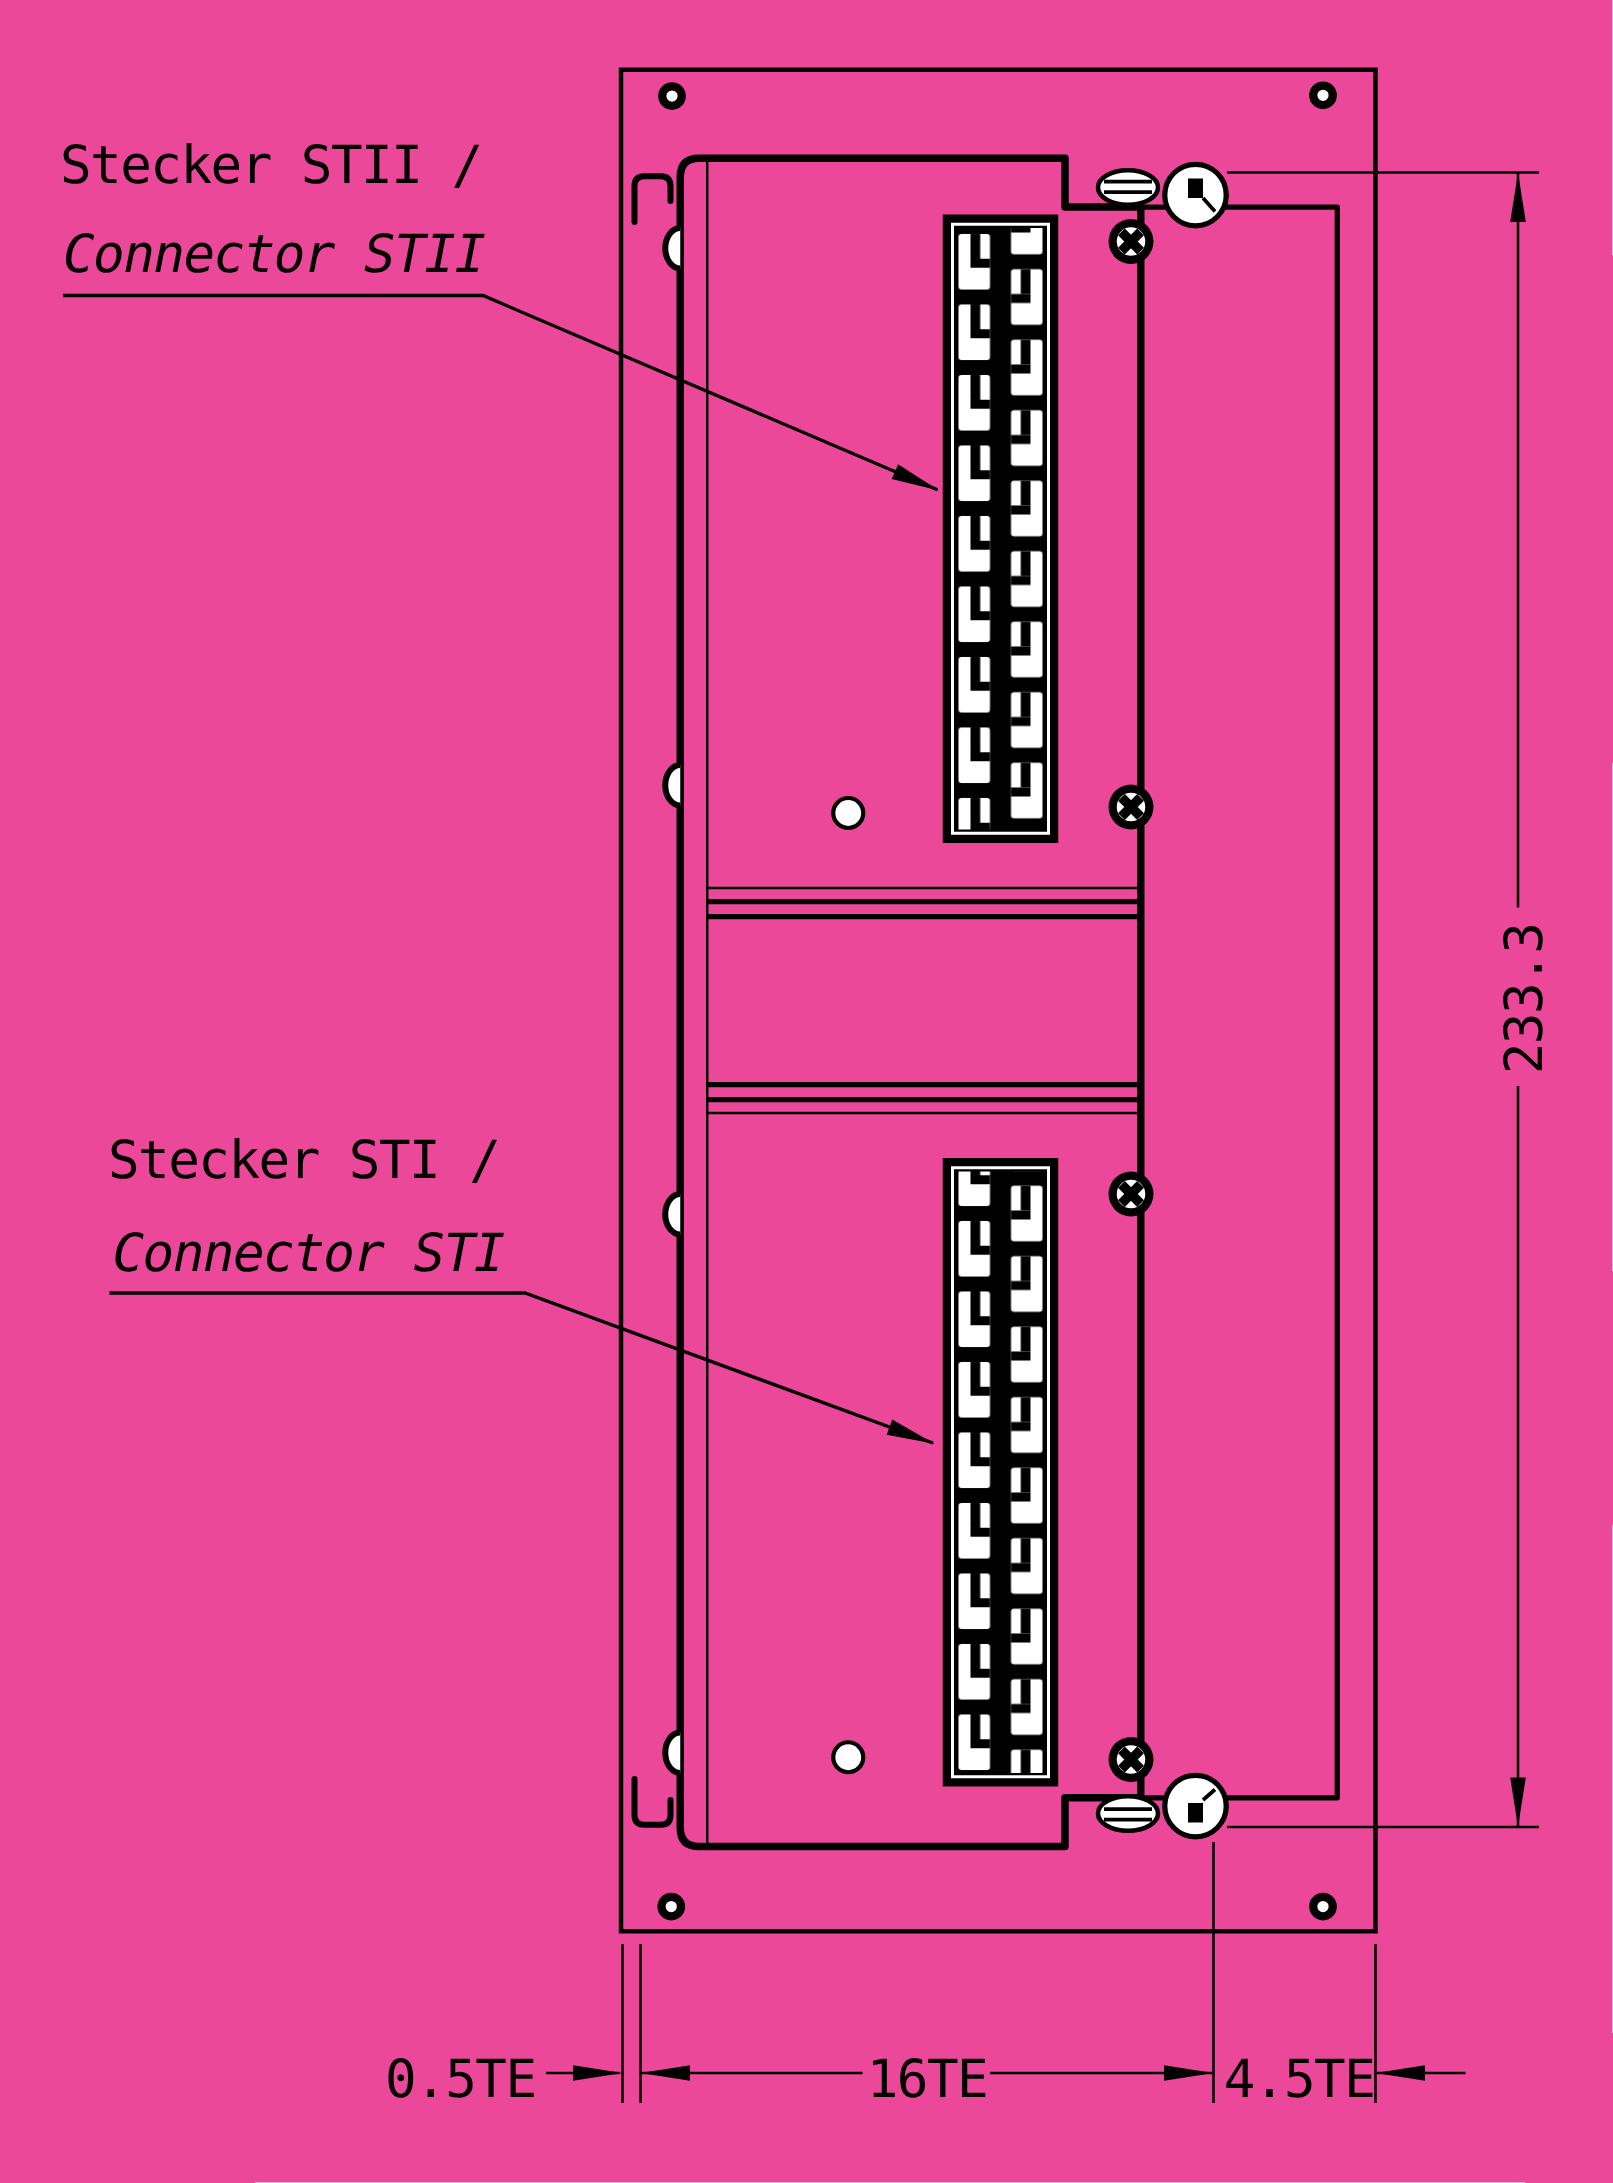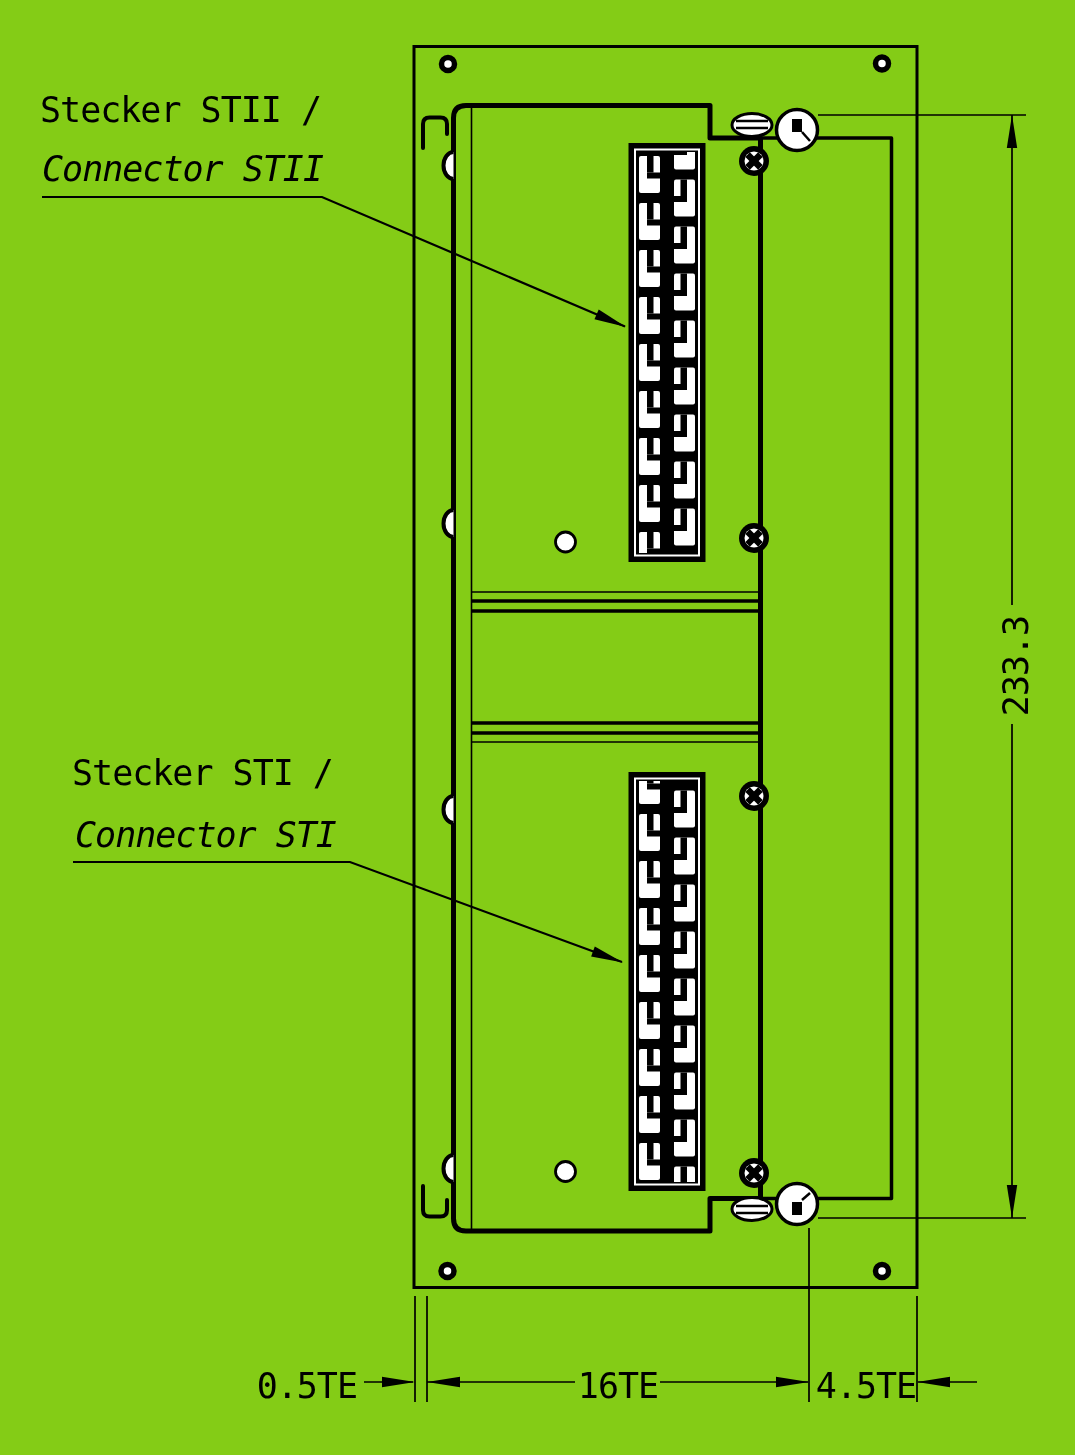--- a/index.html
+++ b/index.html
@@ -1,19 +1,19 @@
 <!DOCTYPE html>
 <html><head>
 <meta charset="utf-8">
 <style>
   html,body { margin:0; padding:0; background:#ffffff; }
   .canvas {
     position:relative;
     width:1075px; height:1455px;
-    background:#84cc16;
+    background:#ec4899;
     font-family:"DejaVu Sans Mono","Liberation Mono",monospace;
   }
   .canvas svg { position:absolute; left:0; top:0; }
   text {
     fill:#000;
     font-family:"DejaVu Sans Mono","Liberation Mono",monospace;
     font-size:35px;
     letter-spacing:-1px;
   }
   text.it { font-style:italic; }

